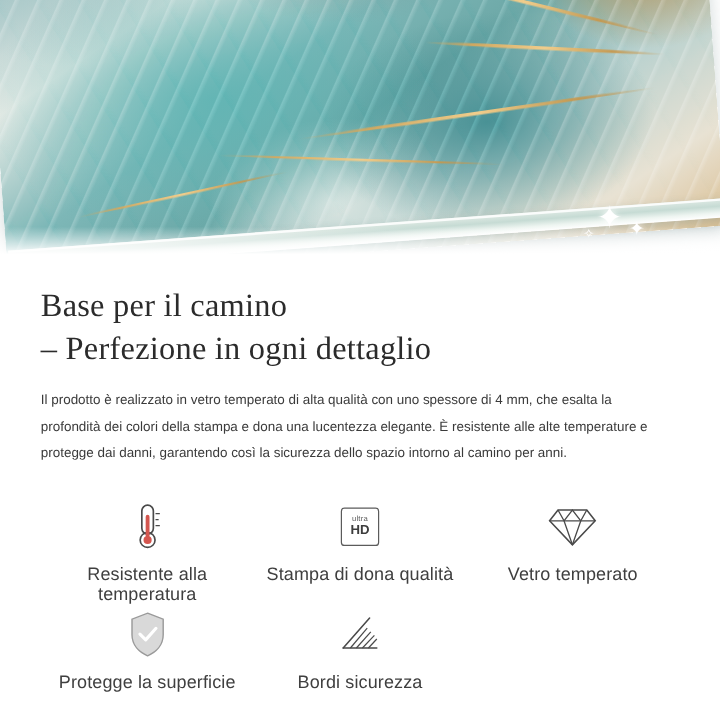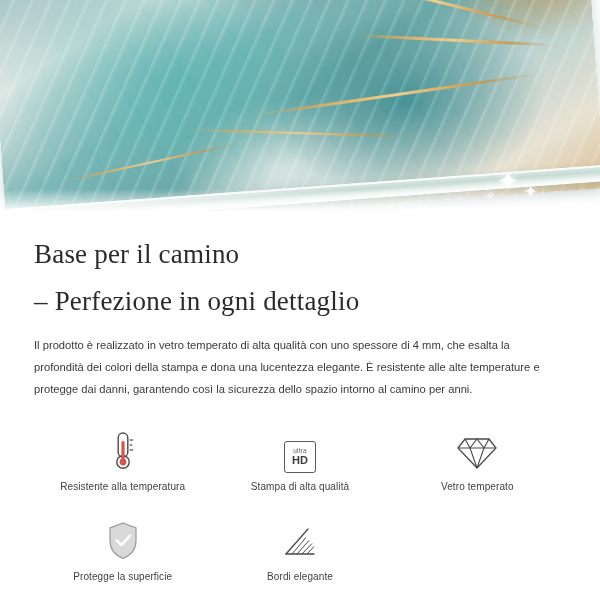--- a/index.html
+++ b/index.html
@@ -127,21 +127,21 @@
   }
   h1.headline {
     margin: 22px 0 0 0;
     font-family: "Liberation Serif", serif;
     font-weight: 400;
     font-size: 27px;
     line-height: 1.32;
     color: #2b2b2b;
     letter-spacing: 0.2px;
   }
-  .headline .l2 { display: block; margin-top: 11px; }
+  .headline .l2 { display: block; }
 
   p.body-copy {
     margin: 16px 12px 0 0;
     font-size: 11.2px;
     line-height: 1.95;
     color: #3a3a3a;
     max-width: 540px;
   }
 
   
@@ -154,26 +154,26 @@
   }
   .feature {
     display: flex;
     flex-direction: column;
     align-items: center;
     justify-content: flex-start;
   }
   .feature-icon {
     height: 46px;
     display: flex;
-    align-items: flex-end;
+    align-items: center;
     justify-content: center;
   }
   .feature-label {
     margin-top: 8px;
-    font-size: 10px;
+    font-size: 15px;
     color: #3f3f3f;
     text-align: center;
     letter-spacing: 0.1px;
   }
   .hd-box {
     width: 30px;
     height: 30px;
     border: 1.6px solid #5b5b5b;
     border-radius: 3px;
     display: flex;
@@ -248,21 +248,21 @@
         <div class="feature-label">Resistente alla temperatura</div>
       </div>
 
       <div class="feature">
         <div class="feature-icon">
           <div class="hd-box">
             <span class="hd-top">ultra</span>
             <span class="hd-bottom">HD</span>
           </div>
         </div>
-        <div class="feature-label">Stampa di alta qualità</div>
+        <div class="feature-label">Stampa di dona qualità</div>
       </div>
 
       <div class="feature">
         <div class="feature-icon">
           <svg width="44" height="40" viewBox="0 0 44 40" fill="none" xmlns="http://www.w3.org/2000/svg">
             <path d="M10 6 H34 L41 15 L22 35 L3 15 Z" stroke="#4a4a4a" stroke-width="1.3" fill="none"></path>
             <path d="M3 15 H41" stroke="#4a4a4a" stroke-width="1.1"></path>
             <path d="M10 6 L15 15 L22 35" stroke="#4a4a4a" stroke-width="1.1"></path>
             <path d="M34 6 L29 15 L22 35" stroke="#4a4a4a" stroke-width="1.1"></path>
             <path d="M15 15 L22 6 L29 15" stroke="#4a4a4a" stroke-width="1.1"></path>
@@ -285,19 +285,19 @@
         <div class="feature-icon">
           <svg width="44" height="40" viewBox="0 0 44 40" fill="none" xmlns="http://www.w3.org/2000/svg">
             <path d="M8 31 L30 6" stroke="#4a4a4a" stroke-width="1.3" stroke-linecap="round"></path>
             <path d="M8 31 L36 31" stroke="#4a4a4a" stroke-width="1.3" stroke-linecap="round"></path>
             <path d="M14 31 L28 14.5" stroke="#4a4a4a" stroke-width="1"></path>
             <path d="M19 31 L31 17.5" stroke="#4a4a4a" stroke-width="1"></path>
             <path d="M24 31 L34 20.5" stroke="#4a4a4a" stroke-width="1"></path>
             <path d="M29 31 L36 23.5" stroke="#4a4a4a" stroke-width="1"></path>
           </svg>
         </div>
-        <div class="feature-label">Bordi elegante</div>
+        <div class="feature-label">Bordi sicurezza</div>
       </div>
 
 
     </div>
   </div>
 </div>
 
 </body></html>

